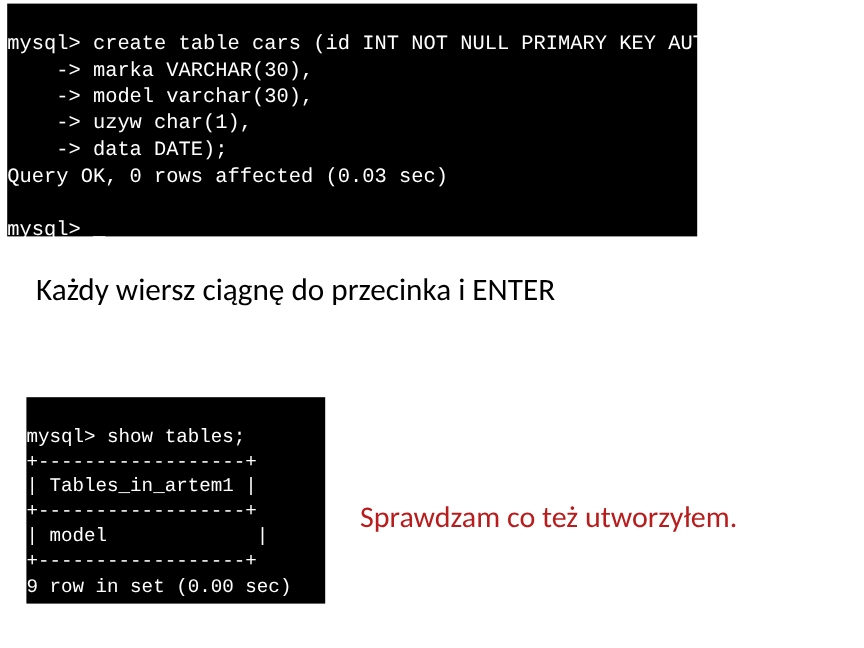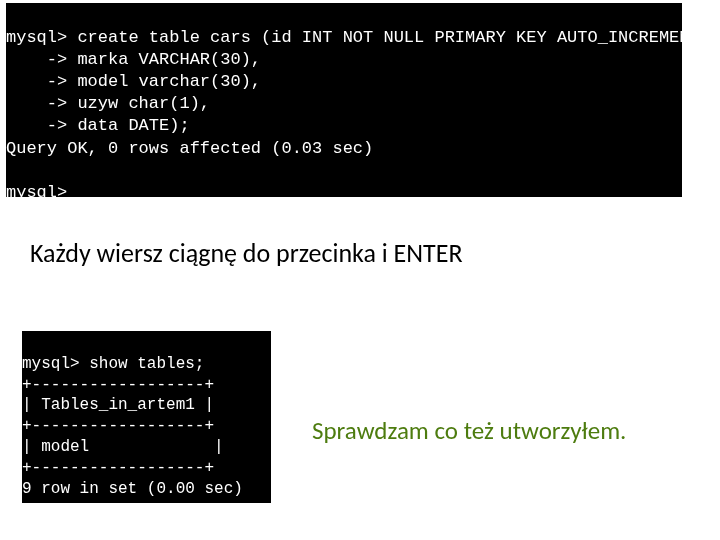--- a/index.html
+++ b/index.html
@@ -16,45 +16,45 @@
       font-family: "Courier New", monospace;
       font-size: 17px;
       line-height: 1.3;
       white-space: pre;
       padding: 2px 0;
     }
     .terminal1 {
       position: absolute;
       top: 3px;
       left: 6px;
-      width: 676px;
+      width: 575px;
       height: 194px;
     }
     .text1 {
       position: absolute;
-      top: 237px;
+      top: 225px;
       left: 30px;
       font-size: 26px;
       color: #000;
       line-height: 1.25;
     }
     .terminal2 {
       position: absolute;
       top: 331px;
       left: 22px;
       width: 249px;
       height: 172px;
       font-size: 16px;
     }
     .text2 {
       position: absolute;
       top: 415px;
-      left: 312px;
+      left: 300px;
       font-size: 25px;
-      color: #4d7c0f;
+      color: #b91c1c;
     }
   </style>
 </head>
 <body>
 
 <div class="terminal terminal1">
 <span>mysql&gt; create table cars (id INT NOT NULL PRIMARY KEY AUTO_INCREMENT,</span>
 <span>    -&gt; marka VARCHAR(30),</span>
 <span>    -&gt; model varchar(30),</span>
 <span>    -&gt; uzyw char(1),</span>

